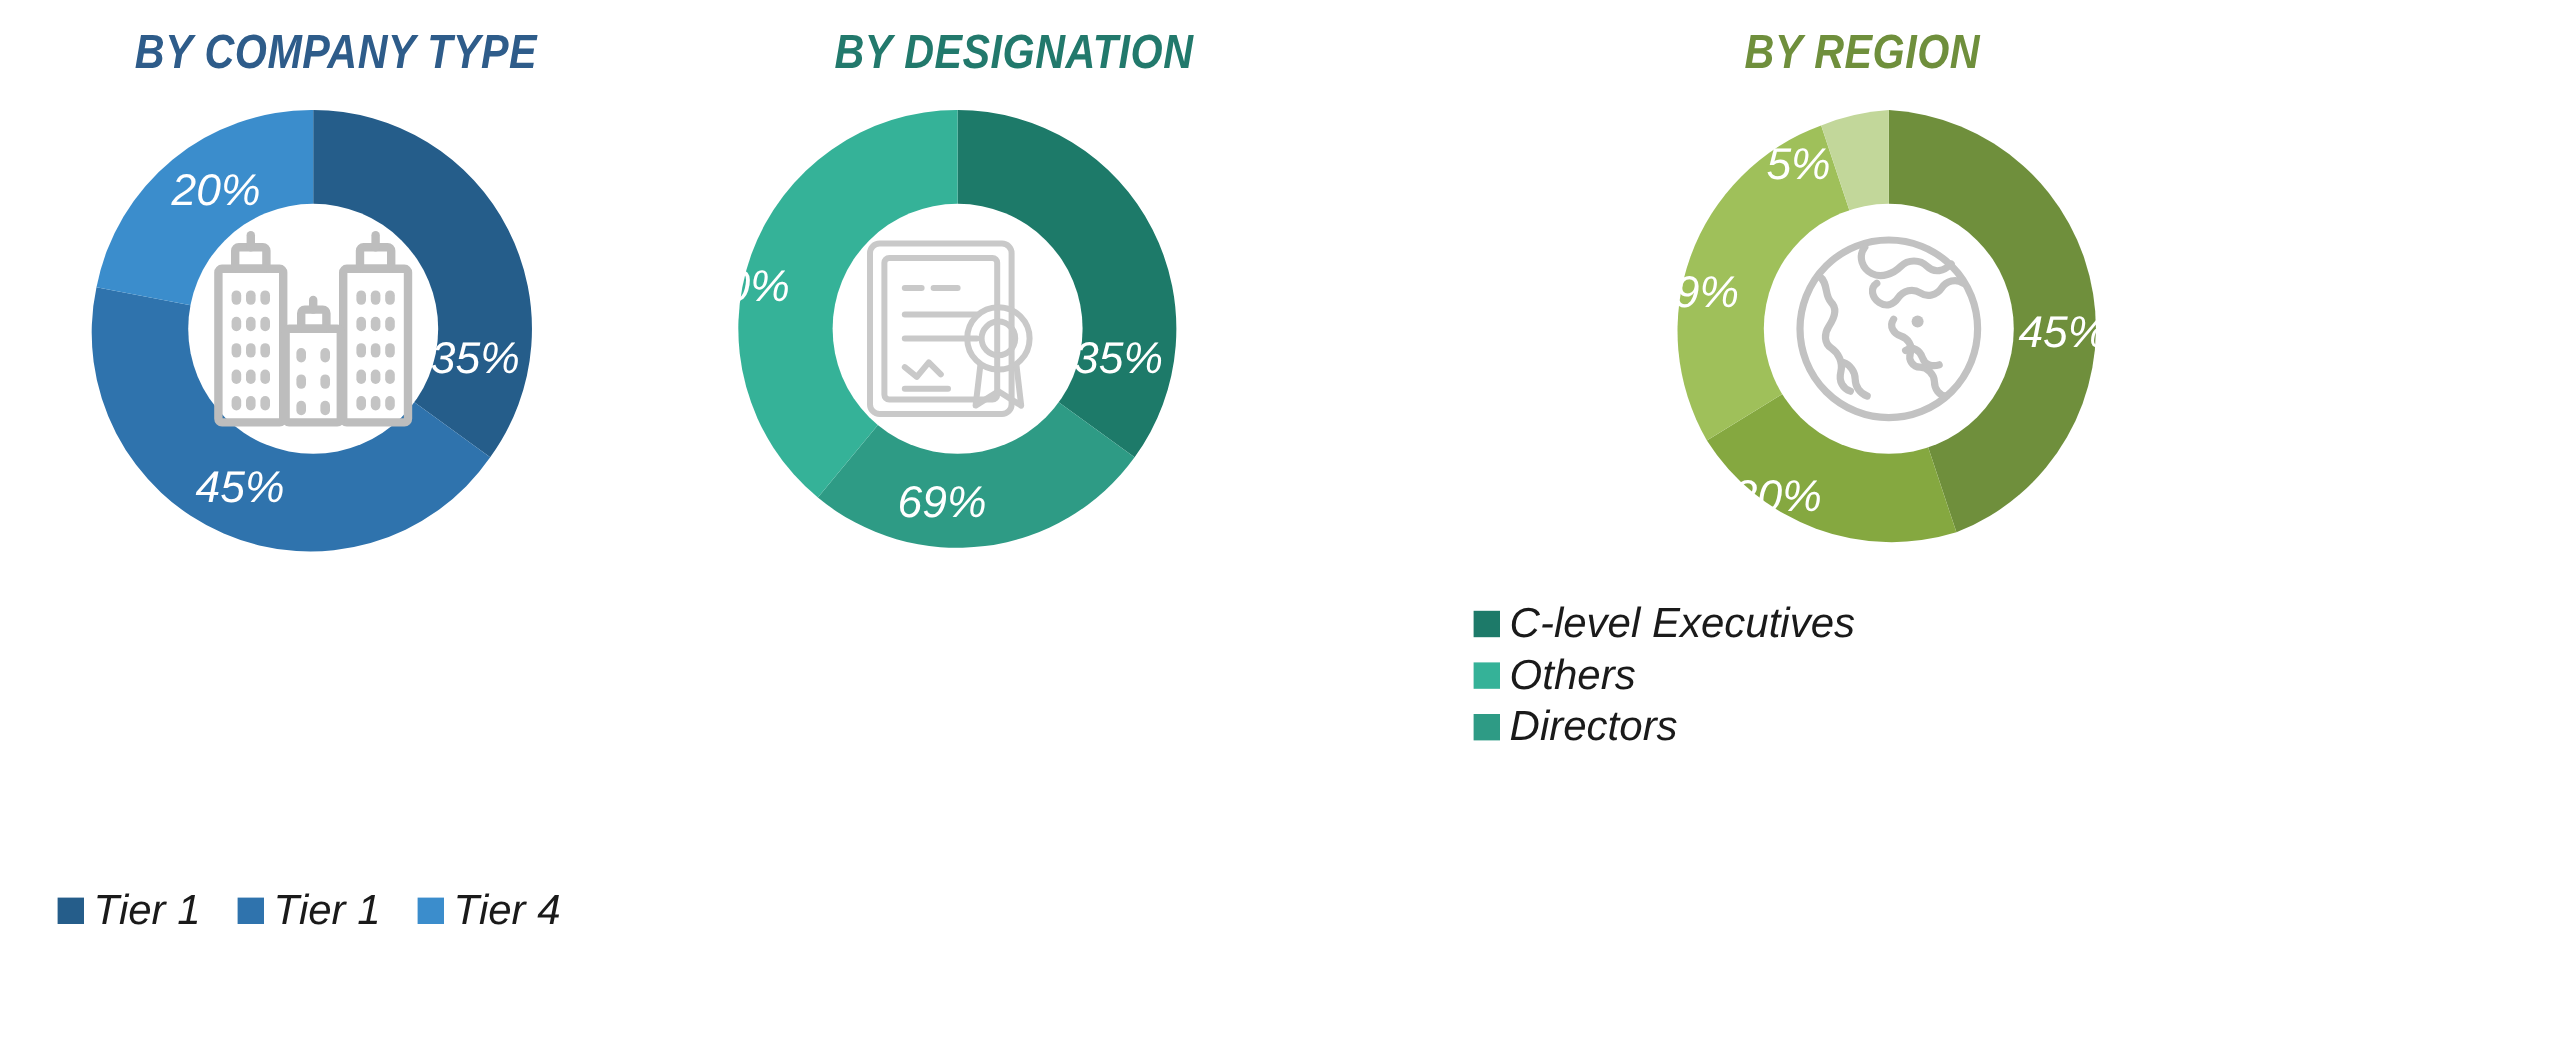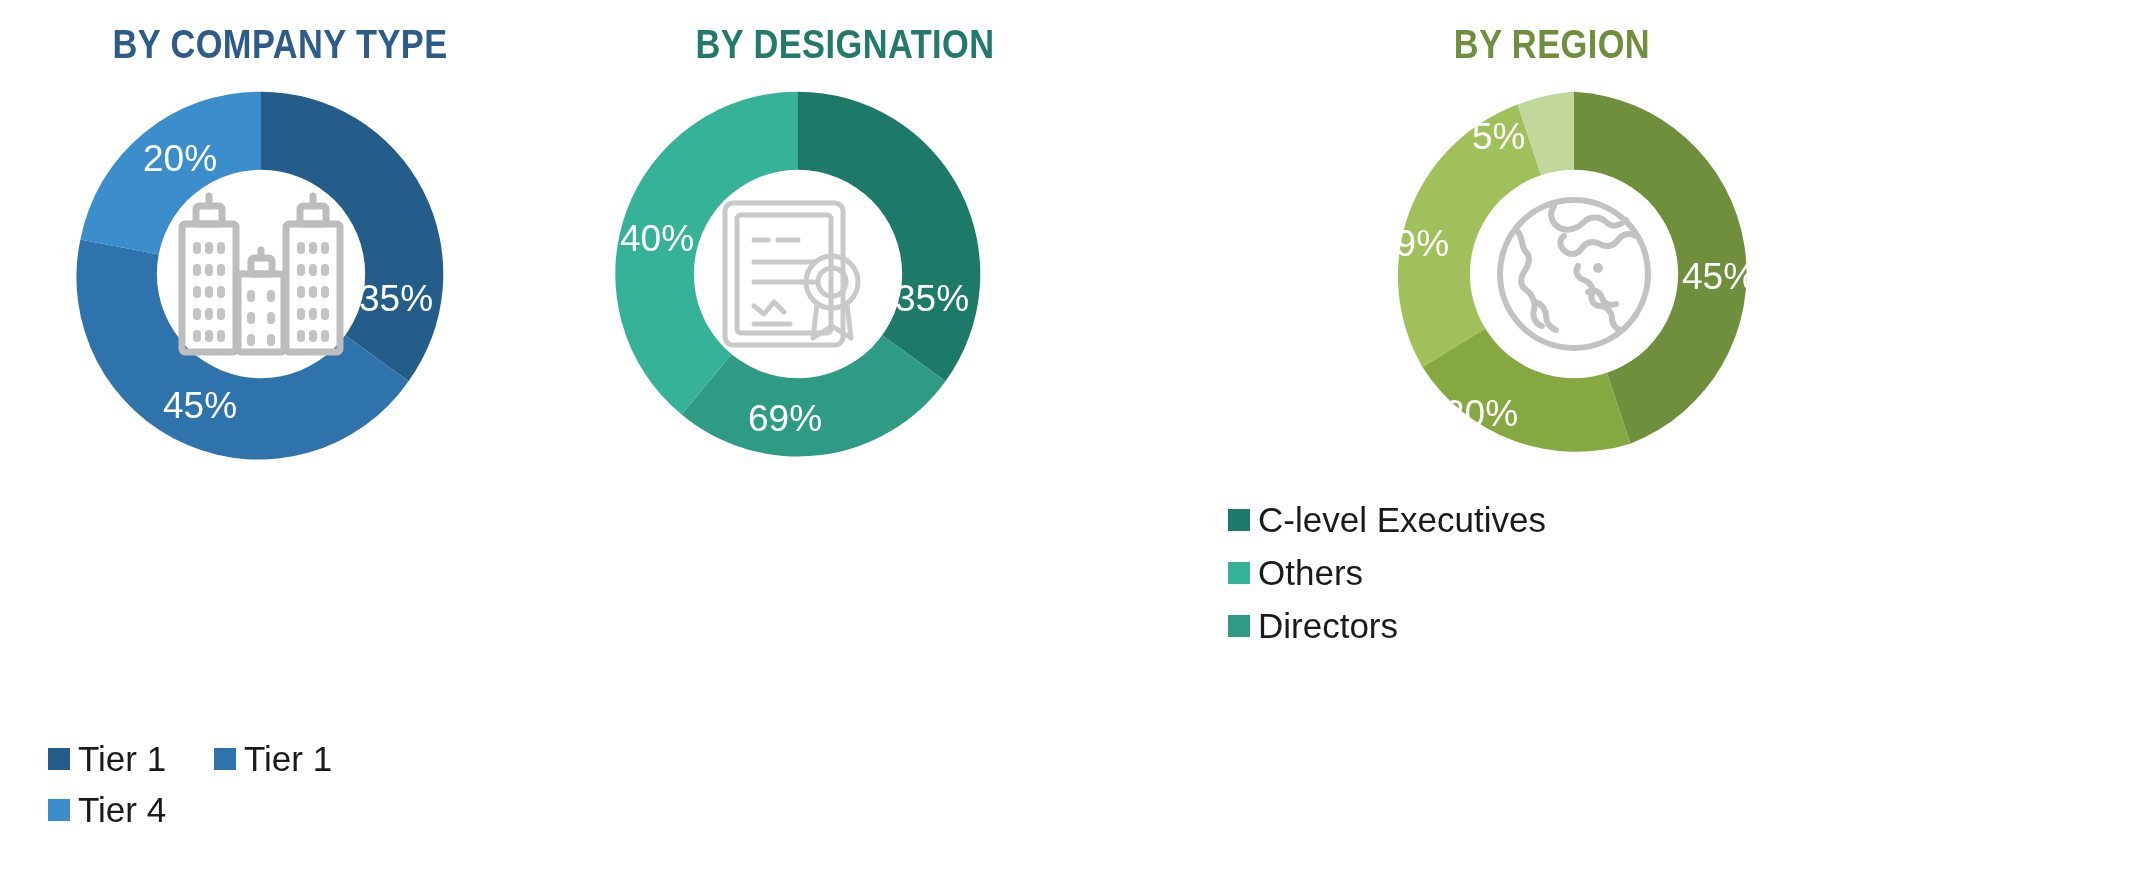--- a/index.html
+++ b/index.html
@@ -12,20 +12,21 @@
   }
   .panels{
     display:flex;
     width:2144px;height:879px;
     box-sizing:border-box;
   }
   .panel{
     position:relative;
     height:879px;
     box-sizing:border-box;
+    font-style:italic;
   }
   .panel-a{width:560px;}
   .panel-b{width:640px;}
   .panel-c{width:944px;}
 
   .panel-title{
     position:absolute;
     top:22px;
     width:100%;
     text-align:center;
@@ -80,29 +81,29 @@
   .legend-text{
     font-family:"Liberation Sans", sans-serif;
     font-size:35px;
     color:#1a1a1a;
     line-height:1;
   }
 
   .legend-a{
     left:48px;top:741px;
     width:480px;
-    gap:16px;
+    gap:0px;
   }
   .legend-a .legend-item{width:150px;}
 
   .legend-b{
     left:668px;top:502px;
     width:330px;
     flex-direction:column;
-    gap:18px;
+    gap:8px;
   }
 </style>
 </head>
 <body>
 
 <div class="panels">
 
   <div class="panel panel-a">
     <div class="panel-title title-a">BY COMPANY TYPE</div>
 
@@ -219,21 +220,21 @@
         </g>
         <g fill="none" stroke="#c9c9c9" stroke-width="5" stroke-linejoin="round" stroke-linecap="round">
           <circle cx="114" cy="86" r="26"></circle>
           <circle cx="114" cy="86" r="14"></circle>
           <path d="M99 108 l-4 34 l19 -12 l19 12 l-4 -34"></path>
         </g>
       </svg>
 
       <div class="pct-label" style="left:283px;top:190px;">35%</div>
       <div class="pct-label" style="left:136px;top:310px;">69%</div>
-      <div class="pct-label" style="left:-28px;top:130px;margin-left:36px;">40%</div>
+      <div class="pct-label" style="left:-28px;top:130px;">40%</div>
     </div>
 
     <div class="legend legend-b">
       <div class="legend-item">
         <span class="legend-swatch" style="background:#1d7a69"></span>
         <span class="legend-text">C-level Executives</span>
       </div>
       <div class="legend-item">
         <span class="legend-swatch" style="background:#35b298"></span>
         <span class="legend-text">Others</span>

